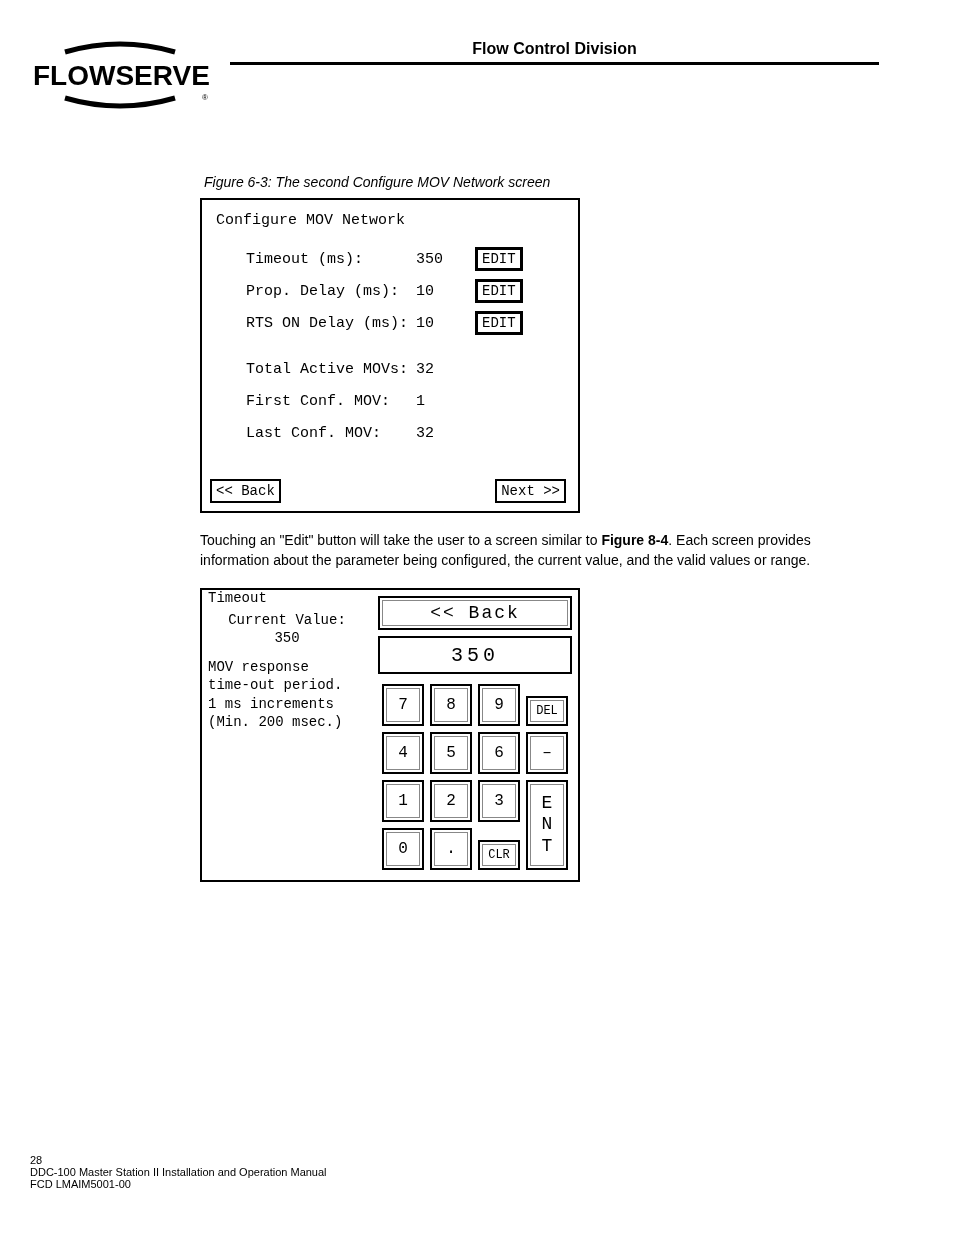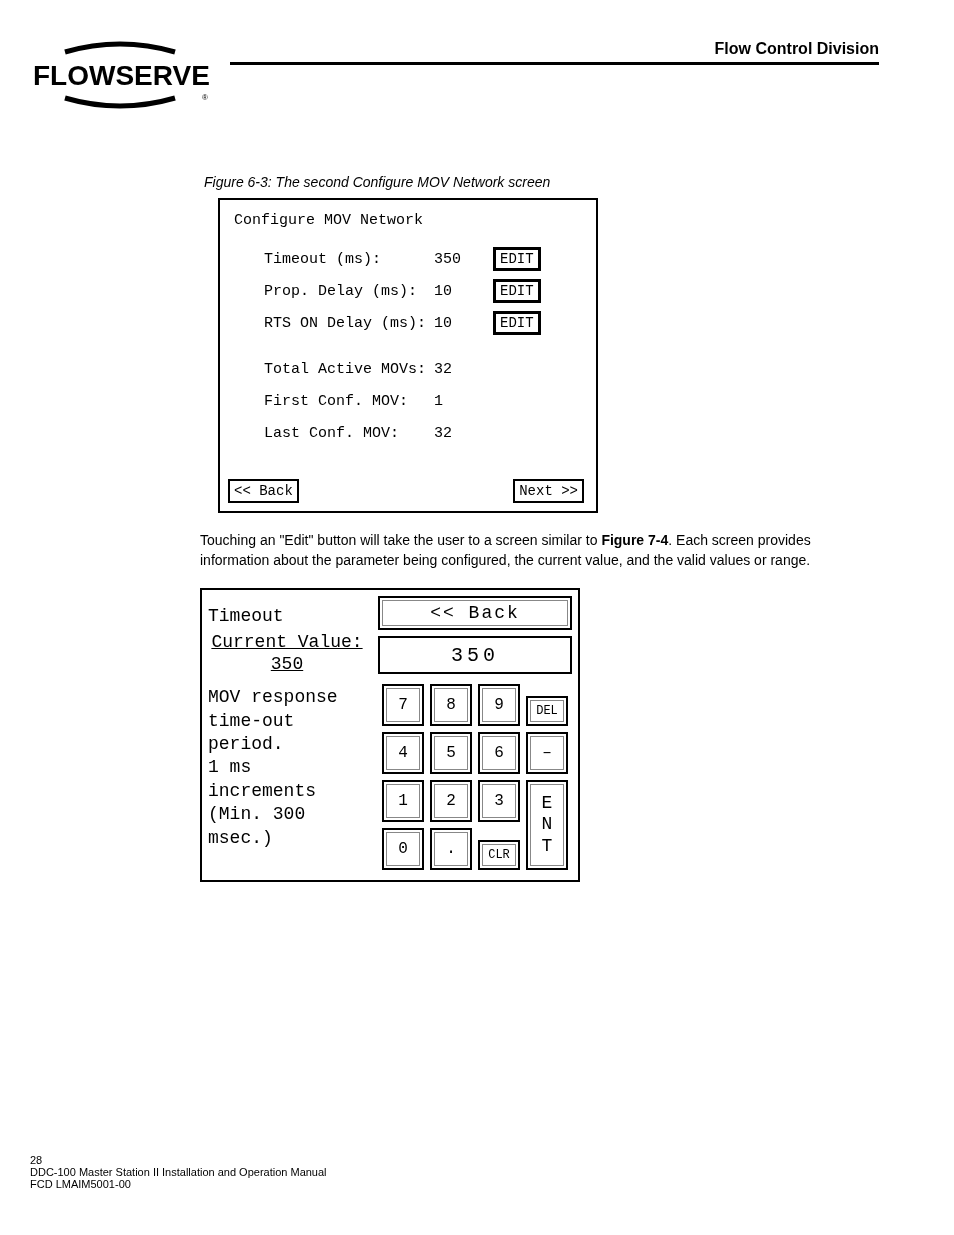--- a/index.html
+++ b/index.html
@@ -18,21 +18,21 @@
     gap: 20px;
     margin-bottom: 60px;
   }
   .logo {
     flex-shrink: 0;
   }
   .header-right {
     flex: 1;
   }
   .division {
-    text-align: right;
+    text-align: center;
     font-weight: bold;
     font-size: 16px;
     margin-bottom: 4px;
   }
   .rule {
     height: 3px;
     background: #000;
     margin-bottom: 6px;
   }
   .subtitle {
@@ -48,21 +48,20 @@
     font-style: italic;
     font-size: 14px;
     margin: 10px 0 8px 4px;
   }
   .screen-box {
     border: 2px solid #000;
     width: 380px;
     background: #fff;
     font-family: "Courier New", monospace;
     font-size: 15px;
-    margin-left: 18px;
   }
   .screen1 {
     padding: 12px 8px 8px 8px;
   }
   .screen-title {
     margin-bottom: 14px;
     padding-left: 6px;
   }
   .param-row {
     display: flex;
@@ -103,25 +102,25 @@
   .bold { font-weight: bold; }
 
   .screen2 {
     display: flex;
     width: 380px;
     border: 2px solid #000;
     font-family: "Courier New", monospace;
   }
   .screen2-left {
     width: 170px;
-    padding: 16px 6px;
-    font-size: 18px;
+    padding: 0 6px;
+    font-size: 14px;
   }
   .s2-title { margin-bottom: 6px; }
-  .s2-cv { text-align: center; margin-top: 6px; text-decoration: underline; }
+  .s2-cv { text-align: center; margin-top: 6px; }
   .s2-cv-val { margin-top: 2px; margin-bottom: 12px; }
   .s2-range { text-align: center; }
   .s2-desc { margin-top: 12px; line-height: 1.3; }
   .screen2-right {
     flex: 1;
     padding: 6px 6px 10px 6px;
   }
   .back-btn-wide {
     border: 2px solid #000;
     box-shadow: inset 0 0 0 2px #fff, inset 0 0 0 3px #888;
@@ -230,36 +229,36 @@
       <span class="param-label">Last Conf. MOV:</span>
       <span class="param-value">32</span>
     </div>
     <div class="nav-row">
       <span class="nav-btn">&lt;&lt; Back</span>
       <span class="nav-btn">Next &gt;&gt;</span>
     </div>
   </div>
 
   <p class="body-text">
-    <span>Touching an "Edit" button will take the user to a screen similar to </span><span class="bold">Figure 7-4</span><span>. Each screen provides information about the parameter being configured, the current value, and the valid values or range.</span>
+    <span>Touching an "Edit" button will take the user to a screen similar to </span><span class="bold">Figure 8-4</span><span>. Each screen provides information about the parameter being configured, the current value, and the valid values or range.</span>
   </p>
 
 
   <div class="screen2">
     <div class="screen2-left">
       <div class="s2-title">Timeout</div>
       <div class="s2-cv">
         <div>Current Value:</div>
         <div class="s2-cv-val">350</div>
       </div>
       <div class="s2-desc">
         <div>MOV response</div>
         <div>time-out period.</div>
         <div>1 ms increments</div>
-        <div>(Min. 300 msec.)</div>
+        <div>(Min. 200 msec.)</div>
       </div>
     </div>
     <div class="screen2-right">
       <div class="back-btn-wide">&lt;&lt; Back</div>
       <div class="display-box">350</div>
       <div class="keypad">
         <div class="key">7</div>
         <div class="key">8</div>
         <div class="key">9</div>
         <div class="key key-small">DEL</div>

